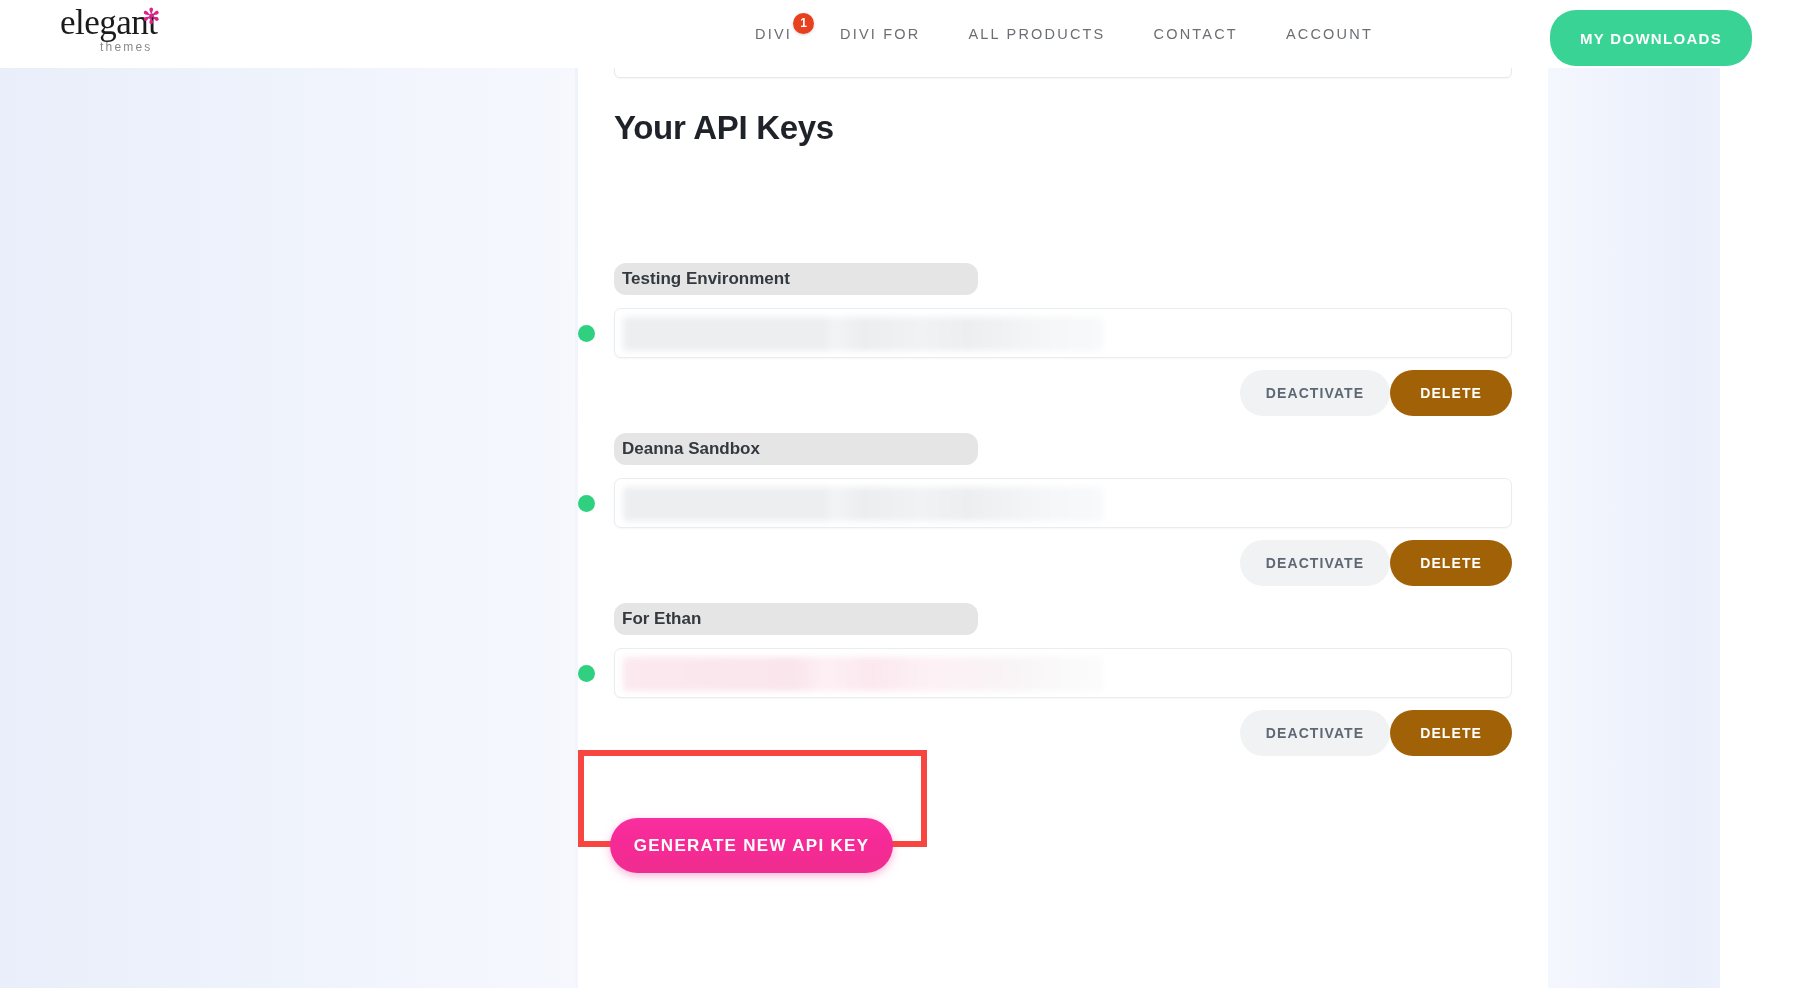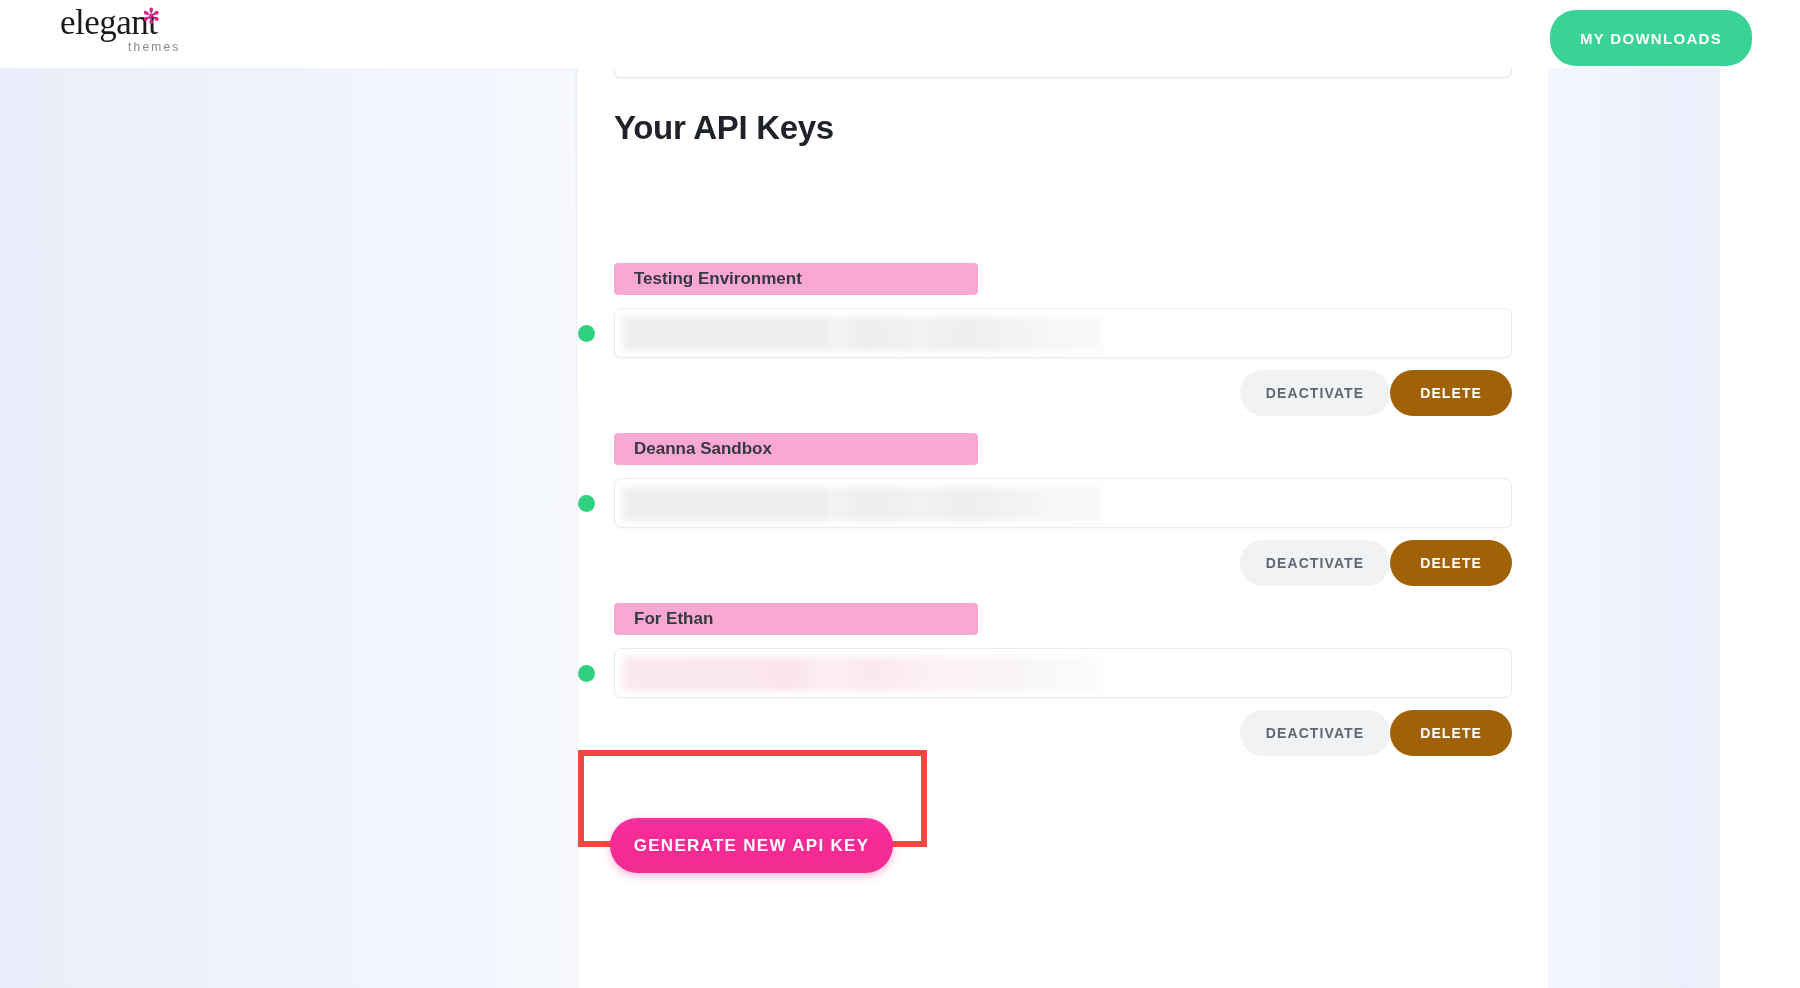--- a/index.html
+++ b/index.html
@@ -57,21 +57,20 @@
     font-family: "DejaVu Sans", sans-serif;
   }
   .logo-sub {
     position: absolute;
     left: 42px;
     top: 35px;
     font-size: 12px;
     letter-spacing: 2.2px;
     color: #8a8a8a;
     font-family: "Liberation Sans", sans-serif;
-    margin-left: 28px;
   }
 
   .nav-links {
     position: absolute;
     left: 755px;
     top: 0;
     height: 68px;
     display: flex;
     align-items: center;
     gap: 0;
@@ -198,25 +197,25 @@
   }
 
   .key-row { position: relative; width: 970px; height: 170px; }
 
   .key-name {
     position: absolute;
     left: 36px;
     top: 0;
     width: 364px;
     height: 32px;
-    background: #f9a8d4;
-    border-radius: 4px;
+    background: #e5e5e5;
+    border-radius: 12px;
     display: flex;
     align-items: center;
-    padding-left: 20px;
+    padding-left: 8px;
     font-size: 17px;
     font-weight: 700;
     color: #33393f;
   }
 
   .status-dot {
     position: absolute;
     left: 0px;
     top: 62px;
     width: 17px;
@@ -328,20 +327,34 @@
 <body>
 
 <div class="navbar">
 
   <a class="logo-wrap" href="#">
     <span class="logo-word">elegant</span>
     <span class="logo-star">✻</span>
     <span class="logo-sub">themes</span>
   </a>
 
+  <nav class="nav-links">
+    <a class="nav-link" href="#">
+      <span>DIVI</span>
+      <span class="nav-badge">1</span>
+    </a>
+    <span class="nav-sep"></span>
+    <a class="nav-link" href="#">DIVI FOR</a>
+    <span class="nav-sep"></span>
+    <a class="nav-link" href="#">ALL PRODUCTS</a>
+    <span class="nav-sep"></span>
+    <a class="nav-link" href="#">CONTACT</a>
+    <span class="nav-sep"></span>
+    <a class="nav-link" href="#">ACCOUNT</a>
+  </nav>
 
   <button class="btn-downloads">MY DOWNLOADS</button>
 </div>
 
 <div class="page-bg">
   <div class="bg-band-l"></div>
   <div class="bg-band-r"></div>
 
   <div class="content-card">
 

